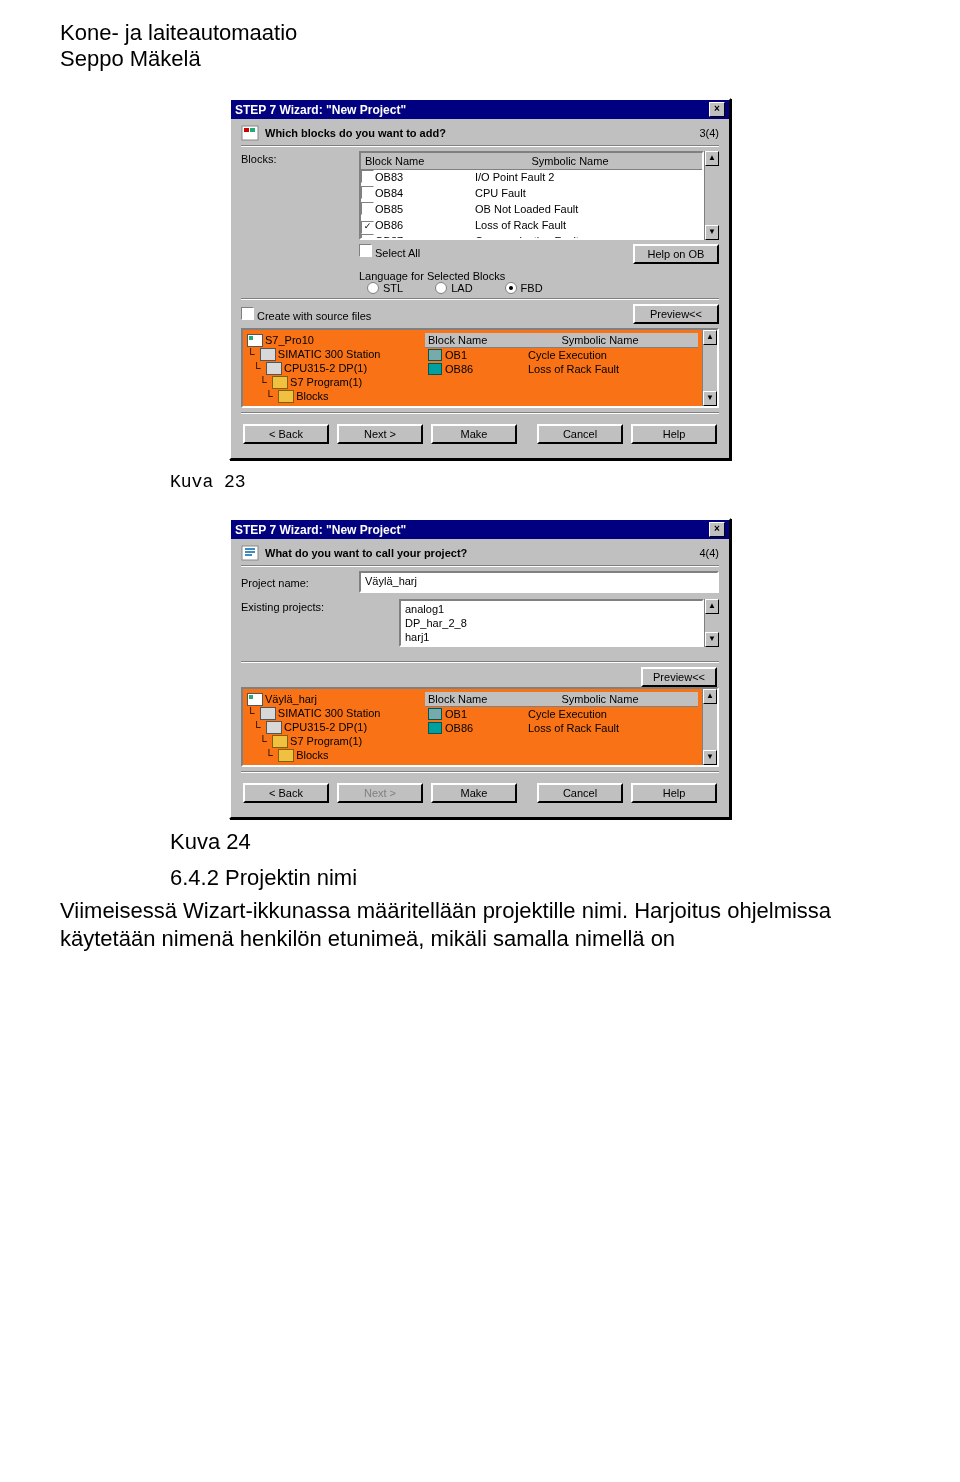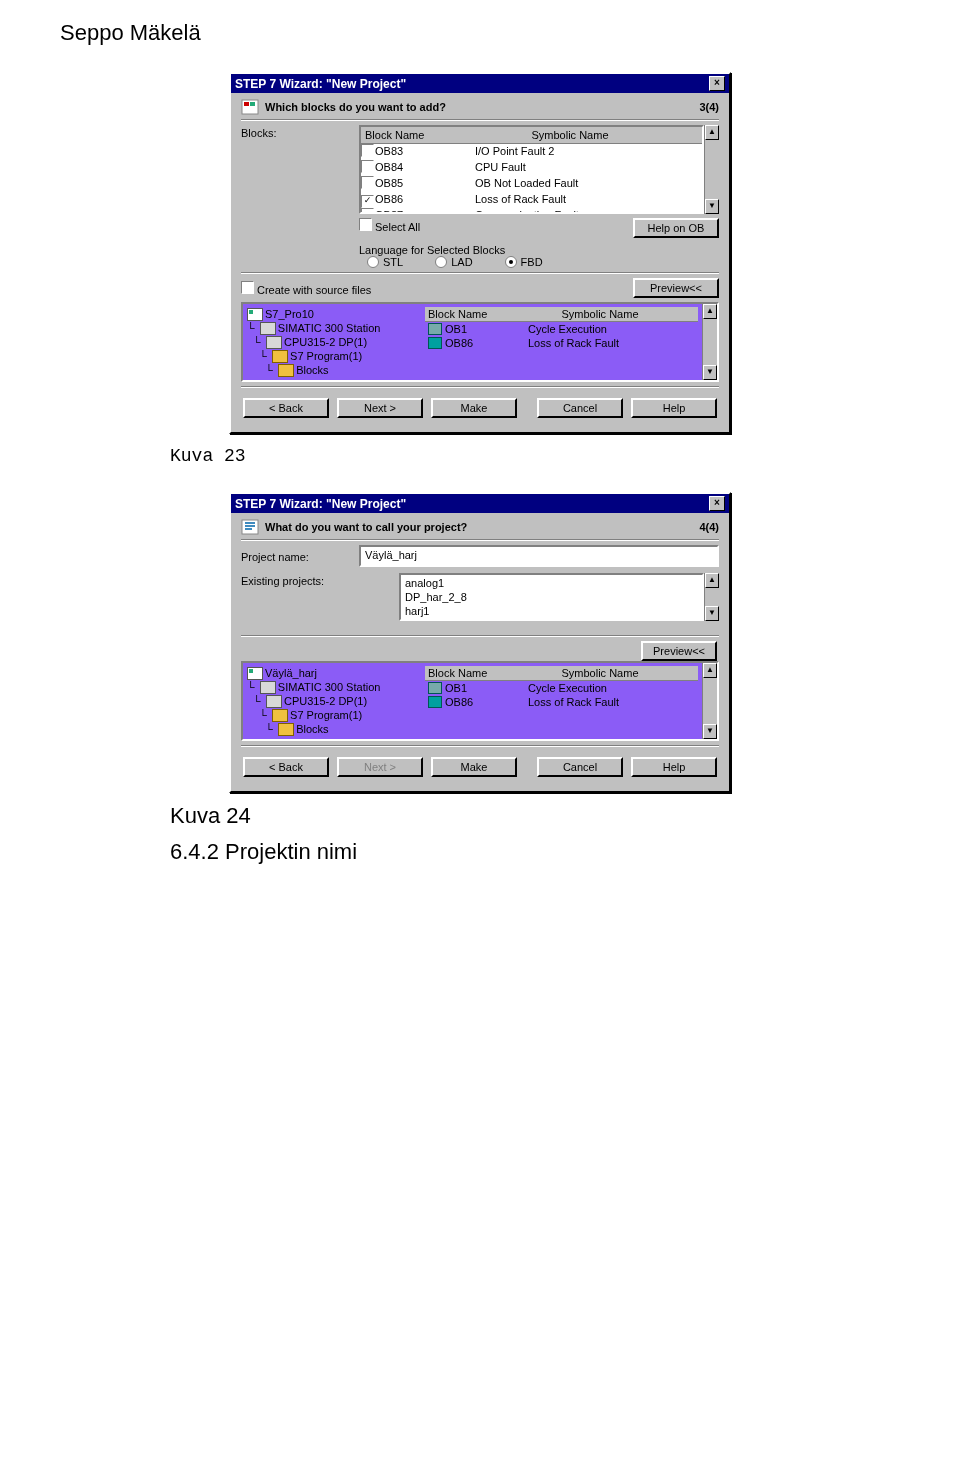--- a/index.html
+++ b/index.html
@@ -75,21 +75,21 @@
   .dlg-section-header {
     display:flex; align-items:center; gap:6px;
     margin-bottom:4px;
   }
   .dlg-icon {
     width:18px; height:16px; display:inline-block;
   }
   .dlg-q {
     font-weight:bold; flex:1;
   }
-  .dlg-step { font-weight:bold; }
+  .dlg-step { font-weight:normal; }
   .hr { border-top:1px solid #808080; border-bottom:1px solid #fff; margin:4px 0; }
 
   .row { display:flex; align-items:flex-start; gap:8px; }
   .lbl { width:110px; padding-top:2px; }
 
   .sunken {
     background:#fff;
     border:2px solid #808080;
     border-right-color:#fff; border-bottom-color:#fff;
     padding:2px;
@@ -133,21 +133,21 @@
   .radio { display:inline-flex; align-items:center; gap:4px; }
   .radio-dot {
     width:10px; height:10px; border-radius:50%;
     border:1px solid #808080; background:#fff;
     display:inline-flex; align-items:center; justify-content:center;
   }
   .radio-dot.sel::after { content:""; width:4px; height:4px; background:#000; border-radius:50%; }
 
   .preview-box {
     border:2px solid #808080; border-right-color:#fff; border-bottom-color:#fff;
-    background:#8b5cf6; padding:0; margin-top:4px;
+    background:#f97316; padding:0; margin-top:4px;
     display:flex;
   }
   .tree-pane {
     width:170px; padding:3px 4px; font-size:11px; line-height:14px;
   }
   .tree-pane .tline { white-space:pre; display:flex; align-items:center; gap:2px; }
   .right-pane { flex:1; display:flex; }
   .right-inner { flex:1; padding:3px 4px; }
   .right-inner .hdr { display:flex; font-weight:normal; background:#c0c0c0; padding:1px 3px; border-bottom:1px solid #808080; }
   .right-inner .hdr span { flex:1; }
@@ -188,20 +188,21 @@
   .q-icon-svg { width:18px; height:16px; }
 
 </style>
 </head>
 <body>
 
 <div class="page">
 
   <div class="header">
     <div class="header-left">
+      <span>Kone- ja laiteautomaatio</span>
       <span>Seppo Mäkelä</span>
     </div>
   </div>
 
   <div class="dialog">
     <div class="titlebar">
       <span>STEP 7 Wizard: "New Project"</span>
       <span class="close-btn">×</span>
     </div>
     <div class="dlg-body">
@@ -424,14 +425,15 @@
         <span class="btn">Make</span>
         <span class="spacer"></span>
         <span class="btn">Cancel</span>
         <span class="btn">Help</span>
       </div>
     </div>
   </div>
 
   <div class="section-title">Kuva 24</div>
   <div class="section-title">6.4.2 Projektin nimi</div>
+  <p class="body-text">Viimeisessä Wizart-ikkunassa määritellään projektille nimi. Harjoitus ohjelmissa käytetään nimenä henkilön etunimeä, mikäli samalla nimellä on</p>
 
 </div>
 
 </body></html>

